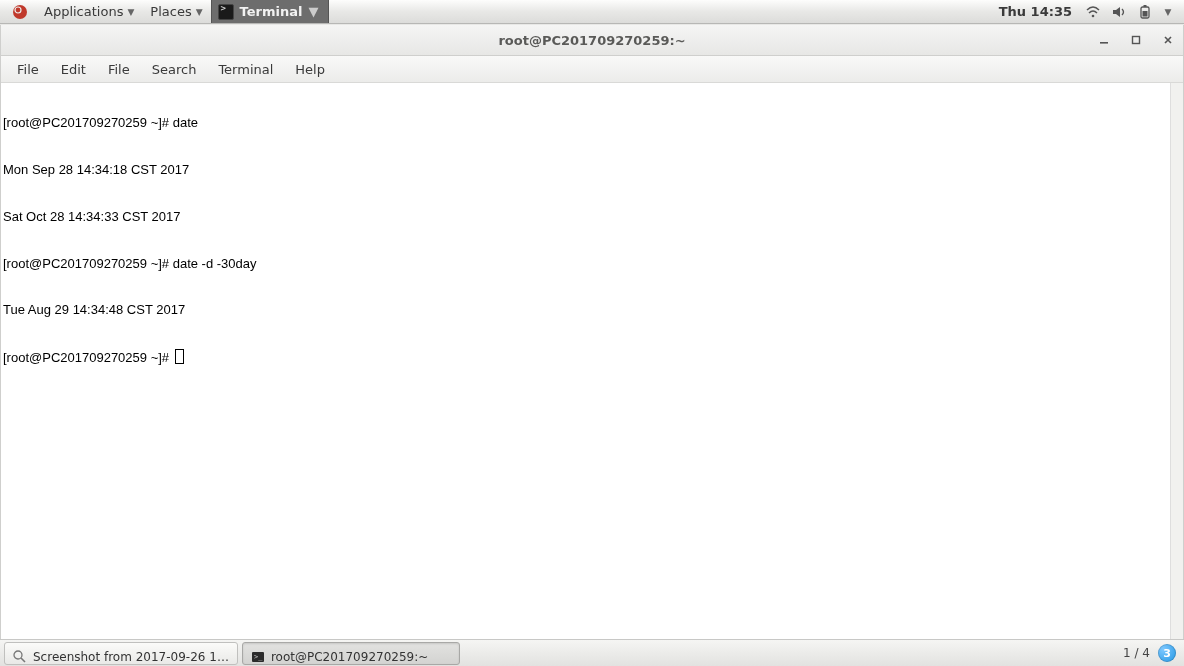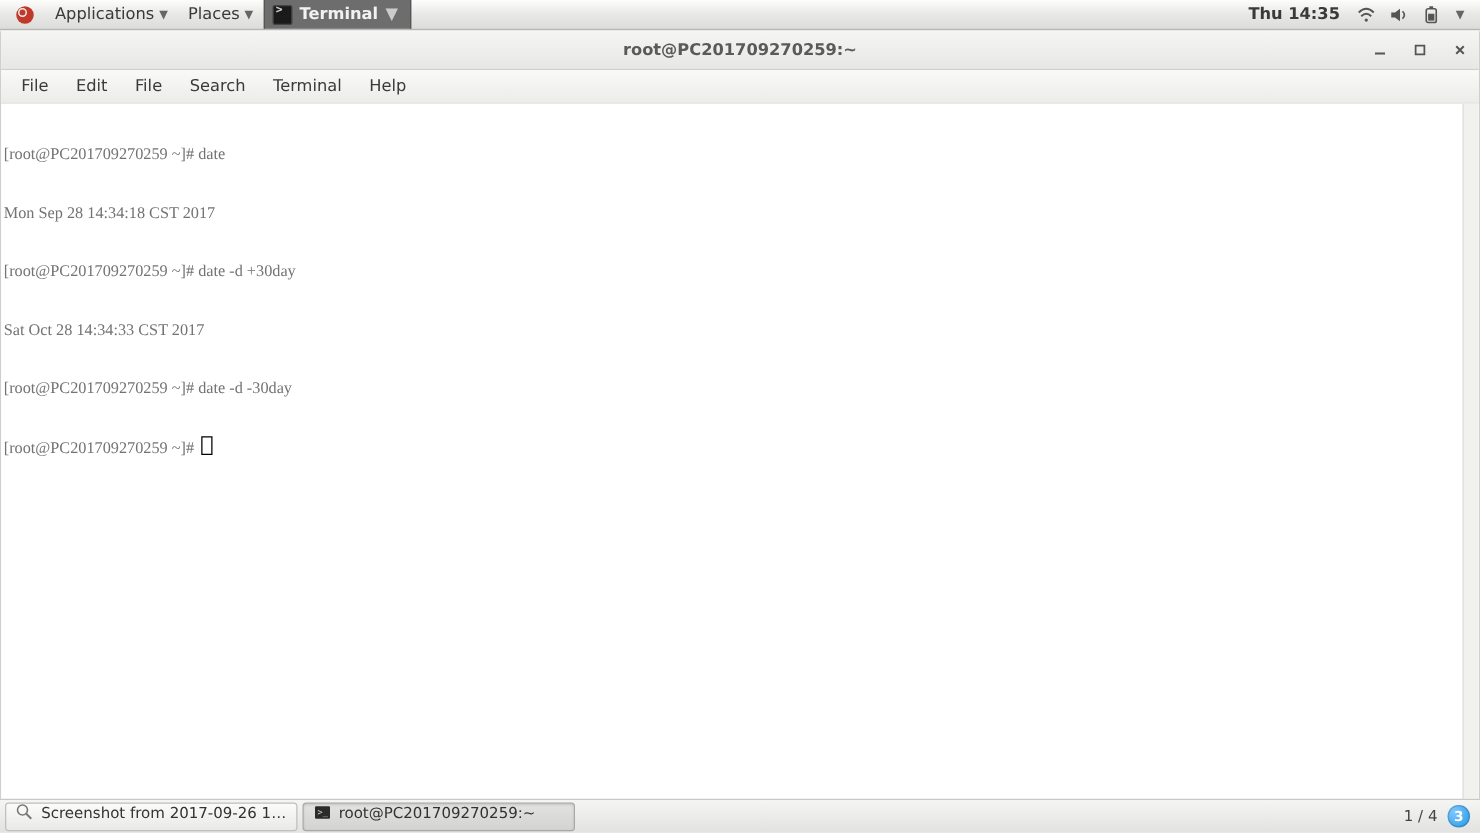--- a/index.html
+++ b/index.html
@@ -153,22 +153,22 @@
   .menubar .m-item {
     padding: 3px 10px;
     cursor: pointer;
     color: #3a3a3a;
     text-align: center;
   }
 
   .terminal-body {
     flex: 1;
     background: #ffffff;
-    color: #737373;
-    font-family: Liberation Serif, serif;
+    color: #000000;
+    font-family: Liberation Sans, sans-serif;
     font-size: 13px;
     line-height: 15.6px;
     padding: 1px 2px;
     white-space: pre;
     overflow: hidden;
     position: relative;
   }
   .terminal-body .line { white-space: pre; }
   .cursor-block {
     display: inline-block;
@@ -198,21 +198,21 @@
     background: linear-gradient(#f5f5f3, #e2e2e0);
     border-top: 1px solid #c8c8c6;
     display: flex;
     align-items: center;
     box-sizing: border-box;
     padding: 0 4px;
   }
   .task {
     height: 21px;
     display: flex;
-    align-items: flex-start;
+    align-items: flex-end;
     gap: 6px;
     padding: 0 8px;
     border: 1px solid #c0c0be;
     border-radius: 3px;
     margin-right: 4px;
     background: linear-gradient(#fbfbf9, #e9e9e7);
     cursor: pointer;
     min-width: 200px;
     max-width: 220px;
     overflow: hidden;
@@ -342,23 +342,23 @@
     <div class="m-item">File</div>
     <div class="m-item">Edit</div>
     <div class="m-item">File</div>
     <div class="m-item">Search</div>
     <div class="m-item">Terminal</div>
     <div class="m-item">Help</div>
   </div>
   <div class="terminal-body">
     <div class="line">[root@PC201709270259 ~]# date</div>
     <div class="line">Mon Sep 28 14:34:18 CST 2017</div>
-    <div class="line">[root@PC201709270259 ~]# date -d +30day</div>
     <div class="line">Sat Oct 28 14:34:33 CST 2017</div>
     <div class="line">[root@PC201709270259 ~]# date -d -30day</div>
+    <div class="line">Tue Aug 29 14:34:48 CST 2017</div>
     <div class="line"><span>[root@PC201709270259 ~]# </span><span class="cursor-block"></span></div>
     <div class="scroll-track"></div>
   </div>
 </div>
 
 <div class="bottom-panel">
   <div class="task">
     <span class="task-ico screenshot-ico">
       <svg width="14" height="14" viewBox="0 0 14 14">
           <circle cx="5" cy="5" r="4" fill="none" stroke="#777" stroke-width="1.3"></circle>

